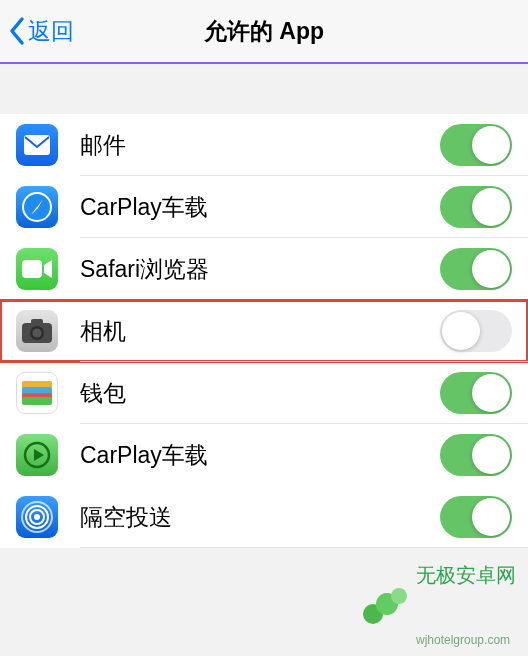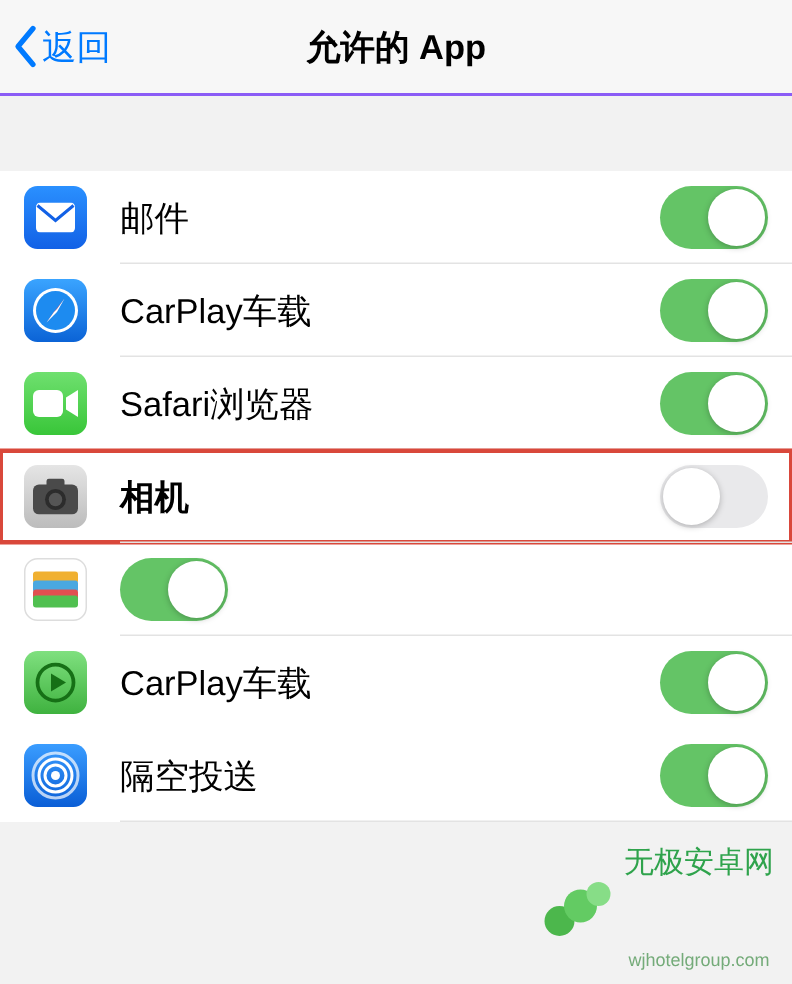--- a/index.html
+++ b/index.html
@@ -43,21 +43,20 @@
     display: flex;
     align-items: center;
     height: 62px;
     padding: 0 16px;
     position: relative;
   }
   .row.hl {
     outline: 3px solid #d9483b;
     outline-offset: -2px;
     z-index: 1;
-    font-weight: bold;
   }
   .sep {
     position: absolute;
     left: 80px;
     right: 0;
     bottom: 0;
     height: 1px;
     background: #e3e3e3;
   }
   .icon {
@@ -98,21 +97,21 @@
   .toggle.off .knob { left: 2px; }
   .watermark {
     position: absolute;
     bottom: 8px;
     right: 12px;
     display: flex;
     align-items: center;
     gap: 8px;
     opacity: 0.92;
   }
-  .wm-text { line-height: 1.15; color: #1f9d3f; text-align: center; }
+  .wm-text { line-height: 1.15; color: #1f9d3f; text-align: left; }
   .wm-text .l1 { font-size: 20px; font-weight: 400; color: #1f9d3f; white-space: nowrap; }
   .wm-text .l2 { font-size: 12px; color: #6aa56f; white-space: nowrap; margin-top: 47px; }
 </style>
 </head>
 <body>
 
 <div class="nav">
   <div class="back">
     <svg width="18" height="30" viewBox="0 0 18 30">
         <polyline points="14,3 4,15 14,27" fill="none" stroke="#007aff" stroke-width="3.5" stroke-linecap="round" stroke-linejoin="round"></polyline>
@@ -183,20 +182,21 @@
     </div>
     <div class="row">
       <div class="icon" style="background:#fff;border:1px solid #ddd">
         <svg width="34" height="28" viewBox="0 0 34 28">
           <rect x="2" y="2" width="30" height="8" rx="2" fill="#f0b030"></rect>
           <rect x="2" y="8" width="30" height="8" rx="2" fill="#4aa8e0"></rect>
           <rect x="2" y="14" width="30" height="8" rx="2" fill="#e05050"></rect>
           <rect x="2" y="18" width="30" height="8" rx="2" fill="#50c050"></rect>
         </svg>
       </div>
+      <div class="label">钱包</div>
       <div class="toggle on">
         <div class="knob"></div>
       </div>
       <div class="sep"></div>
     </div>
     <div class="row">
       <div class="icon" style="background:linear-gradient(#7fe07f,#3fb23f)">
         <svg width="34" height="34" viewBox="0 0 34 34">
           <circle cx="17" cy="17" r="12" fill="none" stroke="#167016" stroke-width="2.5"></circle>
           <polygon points="14,11 24,17 14,23" fill="#167016"></polygon>

